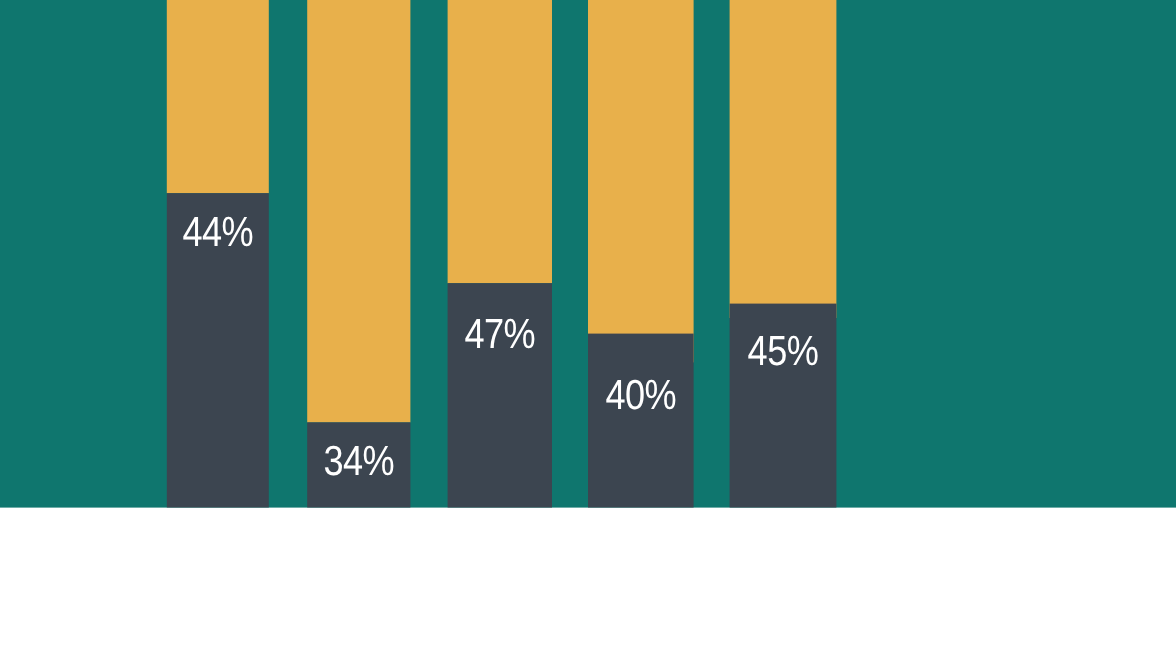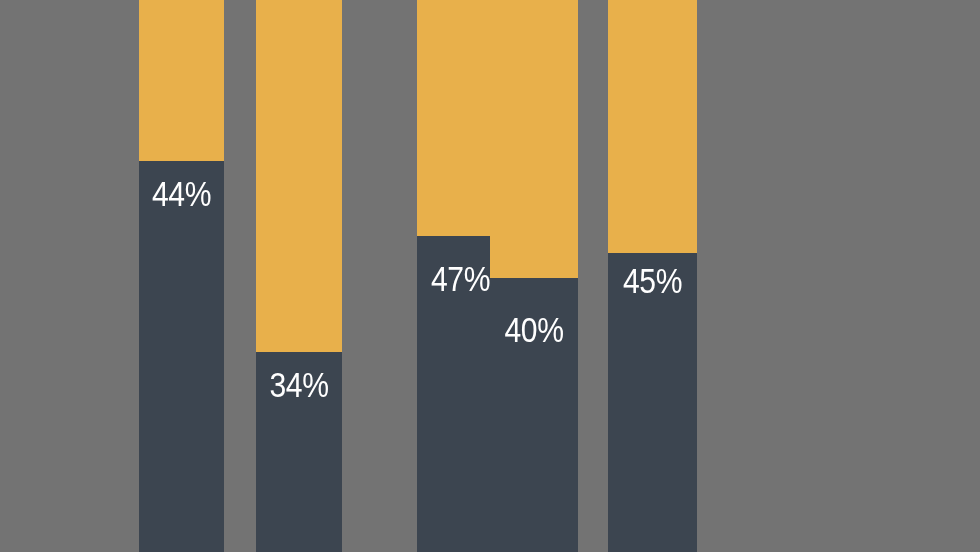--- a/index.html
+++ b/index.html
@@ -67,47 +67,47 @@
     letter-spacing: -0.5px;
     transform: scaleX(0.86);
     transform-origin: center center;
     white-space: nowrap;
     pointer-events: none;
   }
 </style>
 </head>
 <body>
 
-<div id="chart-root" style="width: 980px; height: 552px; background: #737373;">
+<div id="chart-root" style="width: 980px; height: 423px; background: #0f766e;">
   <div class="plot-area">
 
     <div class="bar-group" style="left: 139px; width: 85px;">
       <div class="seg-top" style="background: rgb(232, 176, 75); height: 201px;"></div>
       <div class="seg-bottom" style="background: rgb(60, 69, 80); height: 391px;"></div>
       <div class="seg-label" style="top: 176px; color: rgb(255, 255, 255);">44%</div>
     </div>
 
     <div class="bar-group" style="left: 256px; width: 86px;">
       <div class="seg-top" style="background: rgb(232, 176, 75); height: 392px;"></div>
       <div class="seg-bottom" style="background: rgb(60, 69, 80); height: 200px;"></div>
       <div class="seg-label" style="top: 367px; color: rgb(255, 255, 255);">34%</div>
     </div>
 
-    <div class="bar-group" style="left: 373px; width: 87px; margin-left: 44px;">
+    <div class="bar-group" style="left: 373px; width: 87px;">
       <div class="seg-top" style="background: rgb(232, 176, 75); height: 276px;"></div>
       <div class="seg-bottom" style="background: rgb(60, 69, 80); height: 316px;"></div>
       <div class="seg-label" style="top: 261px; color: rgb(255, 255, 255);">47%</div>
     </div>
 
     <div class="bar-group" style="left: 490px; width: 88px; margin-top: 24px;">
       <div class="seg-top" style="background: rgb(232, 176, 75); height: 318px;"></div>
       <div class="seg-bottom" style="background: rgb(60, 69, 80); height: 274px;"></div>
       <div class="seg-label" style="top: 288px; color: rgb(255, 255, 255);">40%</div>
     </div>
 
-    <div class="bar-group" style="left: 608px; width: 89px;">
+    <div class="bar-group" style="left: 608px; width: 89px; margin-top: 12px;">
       <div class="seg-top" style="background: rgb(232, 176, 75); height: 293px;"></div>
       <div class="seg-bottom" style="background: rgb(60, 69, 80); height: 299px;"></div>
       <div class="seg-label" style="top: 263px; color: rgb(255, 255, 255);">45%</div>
     </div>
 
   </div>
 </div>
 
 </body></html>

